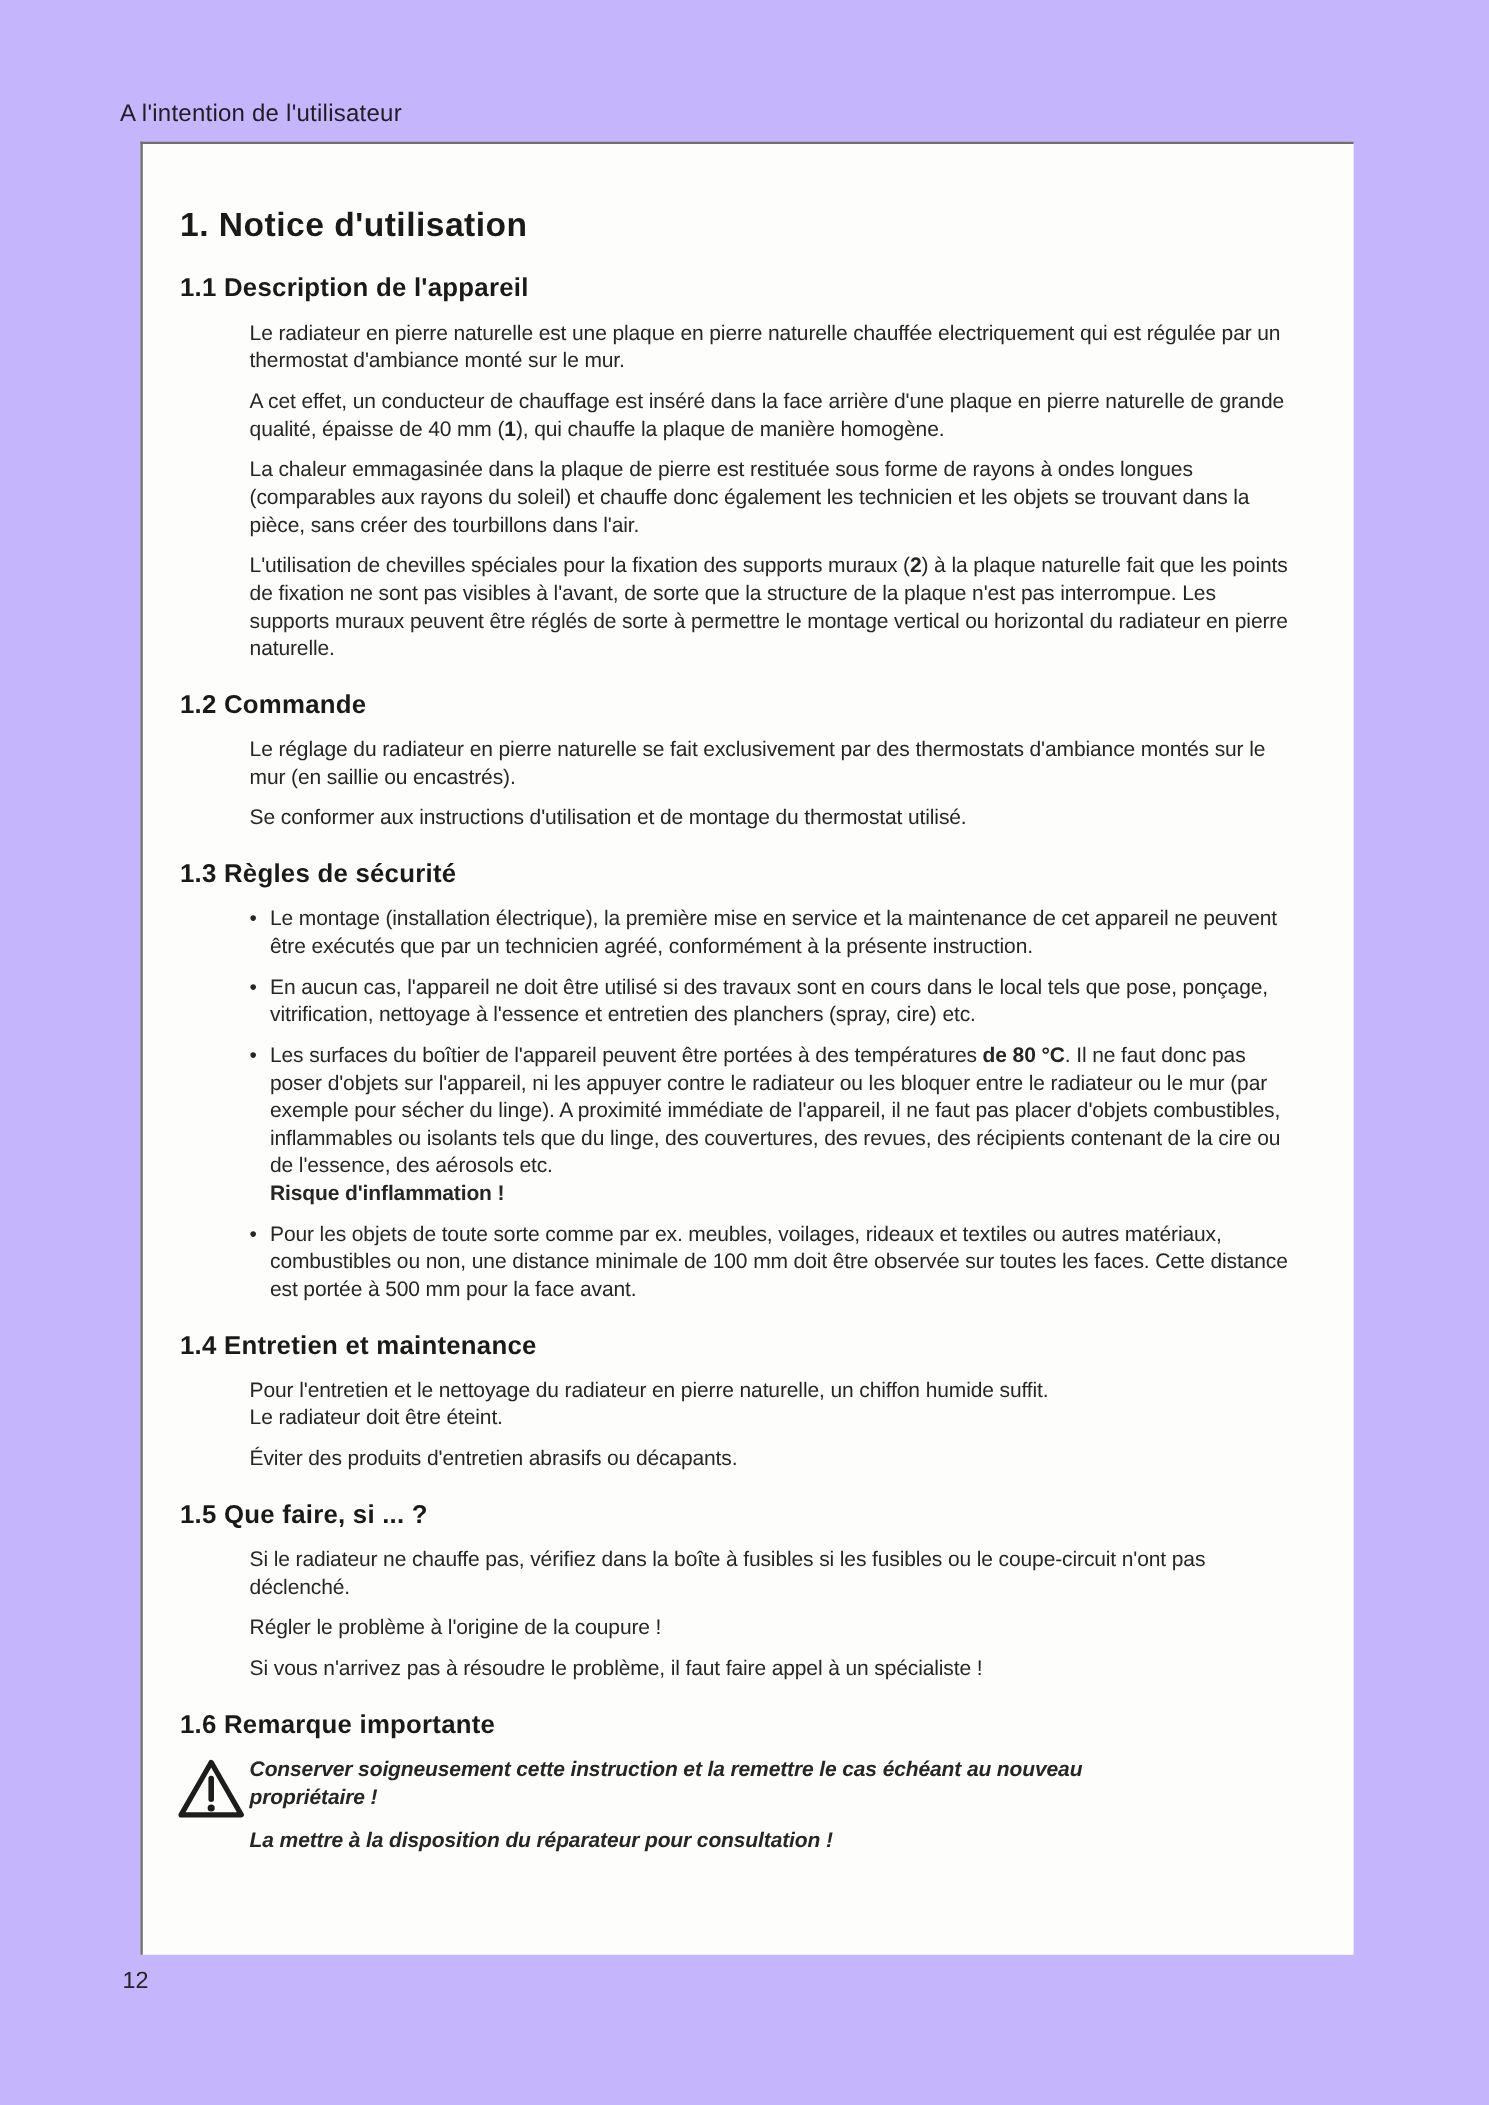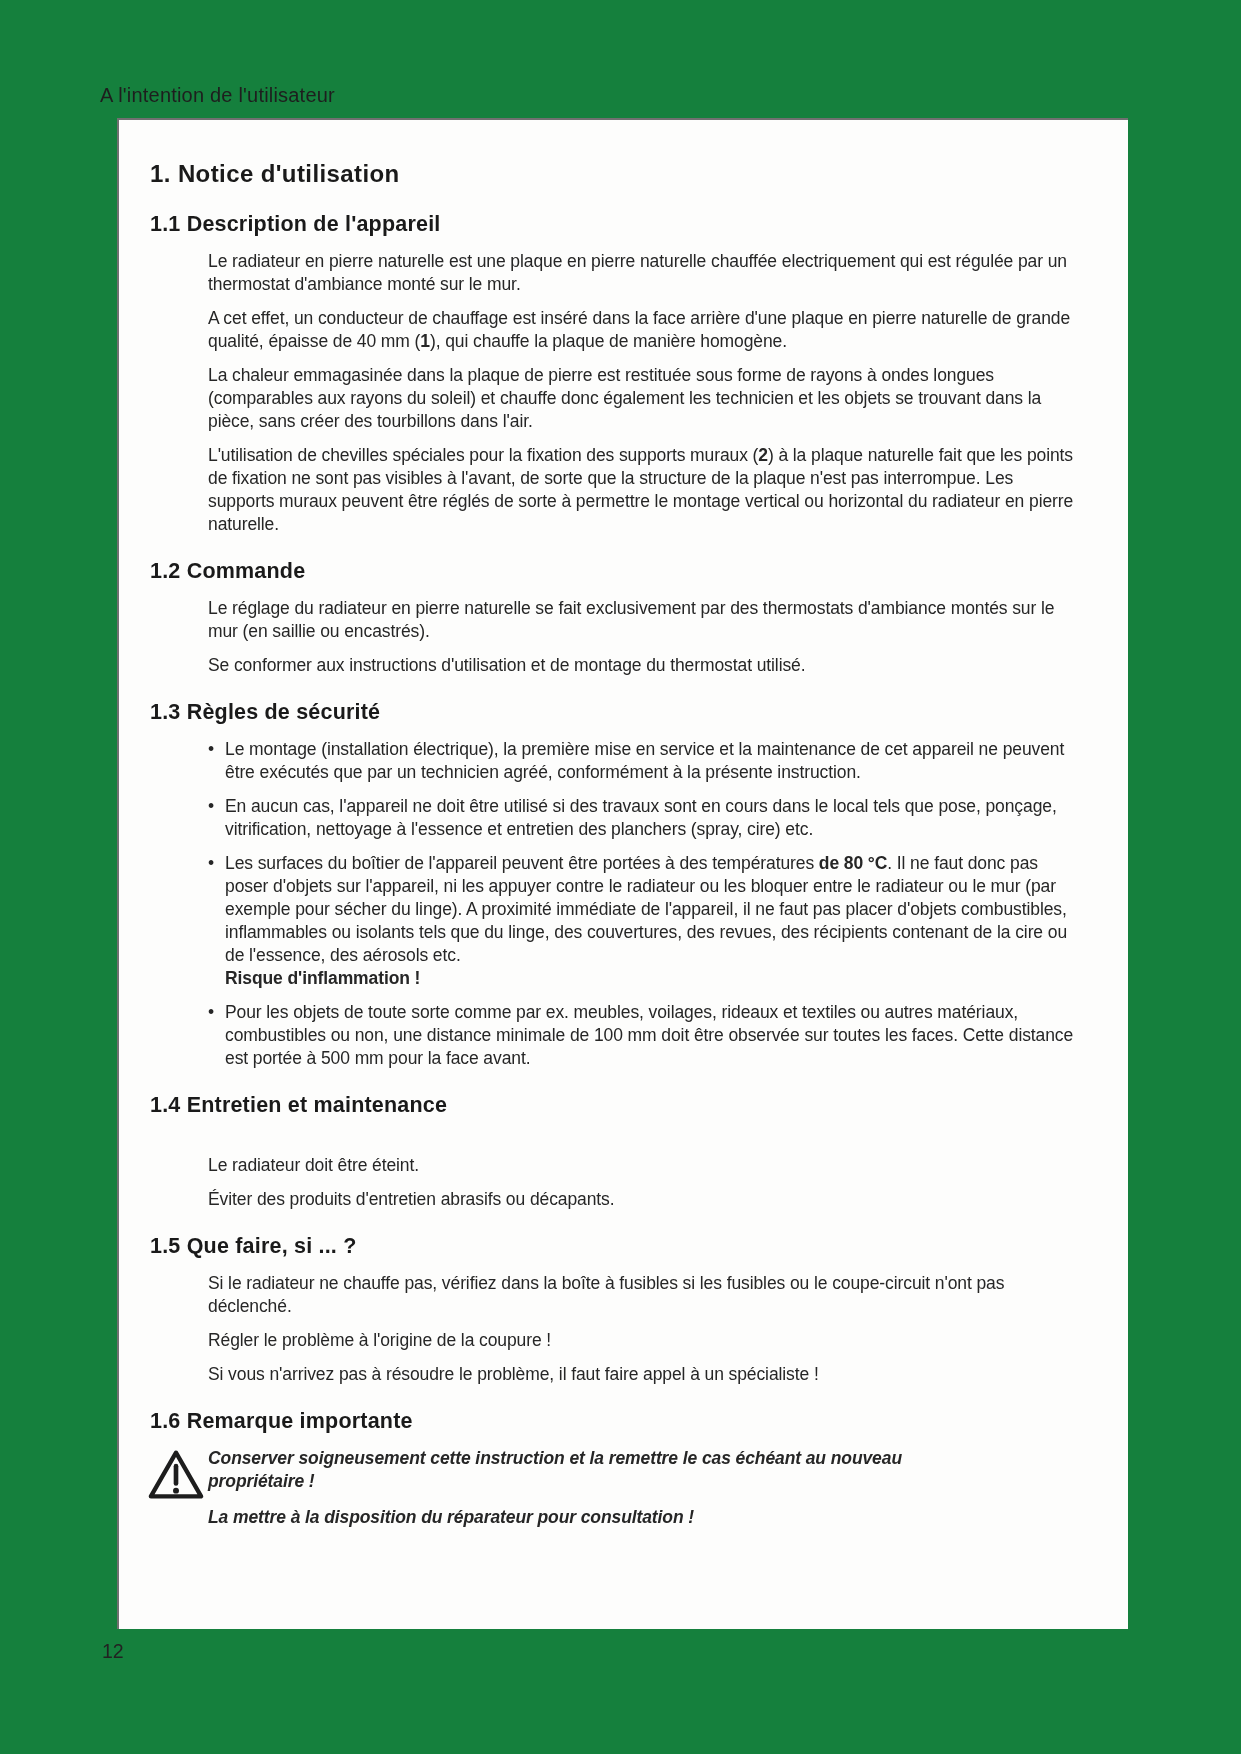--- a/index.html
+++ b/index.html
@@ -4,36 +4,36 @@
 <style>
   * { margin: 0; padding: 0; box-sizing: border-box; }
   html, body { background: #ffffff; }
   body {
     width: 1241px; height: 1754px;
     position: relative;
     font-family: "Liberation Sans", sans-serif;
     color: #242424;
     -webkit-font-smoothing: antialiased;
   }
-  .page { position: absolute; inset: 0; background: #15803d; }
+  .page { position: absolute; inset: 0; background: #c4b5fd; }
   .page-header {
     position: absolute; left: 100px; top: 84px;
     font-size: 20px; letter-spacing: 0.2px; color: #1e1e1e;
   }
   .content-box {
     position: absolute; left: 117px; top: 118px;
     width: 1011px; height: 1511px;
     border-top: 2px solid #707070;
     border-left: 2px solid #707070;
     padding: 40px 0 0 31px;
     background: #fdfdfc;
   }
   .doc-title {
-    font-size: 24px; font-weight: 700; color: #1a1a1a;
-    letter-spacing: 0.4px; margin-bottom: 24px;
+    font-size: 28px; font-weight: 700; color: #1a1a1a;
+    letter-spacing: 0.4px; margin-bottom: 24px; margin-top: 12px;
   }
   .section-heading {
     font-size: 21.5px; font-weight: 700; color: #1a1a1a;
     letter-spacing: 0.2px;
     margin: 23px 0 13px 0;
   }
   .section-body {
     margin-left: 58px; width: 868px;
     font-size: 17.5px; line-height: 23px; letter-spacing: -0.1px;
     color: #262626;
@@ -92,21 +92,21 @@
             </div>
             <div class="bullet-item">
               <span class="bullet-dot">•</span>
               <div class="bullet-text"><span>Pour les objets de toute sorte comme par ex. meubles, voilages, rideaux et textiles ou autres matériaux, combustibles ou non, une distance minimale de 100 mm doit être observée sur toutes les faces. Cette distance est portée à 500 mm pour la face avant.</span></div>
             </div>
           </div>
         </section>
         <section class="section">
           <h2 class="section-heading">1.4 Entretien et maintenance</h2>
           <div class="section-body">
-            <p class="para"><br><span>Le radiateur doit être éteint.</span></p>
+            <p class="para"><span>Pour l'entretien et le nettoyage du radiateur en pierre naturelle, un chiffon humide suffit.</span><br><span>Le radiateur doit être éteint.</span></p>
             <p class="para"><span>Éviter des produits d'entretien abrasifs ou décapants.</span></p>
           </div>
         </section>
         <section class="section">
           <h2 class="section-heading">1.5 Que faire, si ... ?</h2>
           <div class="section-body">
             <p class="para"><span>Si le radiateur ne chauffe pas, vérifiez dans la boîte à fusibles si les fusibles ou le coupe-circuit n'ont pas déclenché.</span></p>
             <p class="para"><span>Régler le problème à l'origine de la coupure !</span></p>
             <p class="para"><span>Si vous n'arrivez pas à résoudre le problème, il faut faire appel à un spécialiste !</span></p>
           </div>

